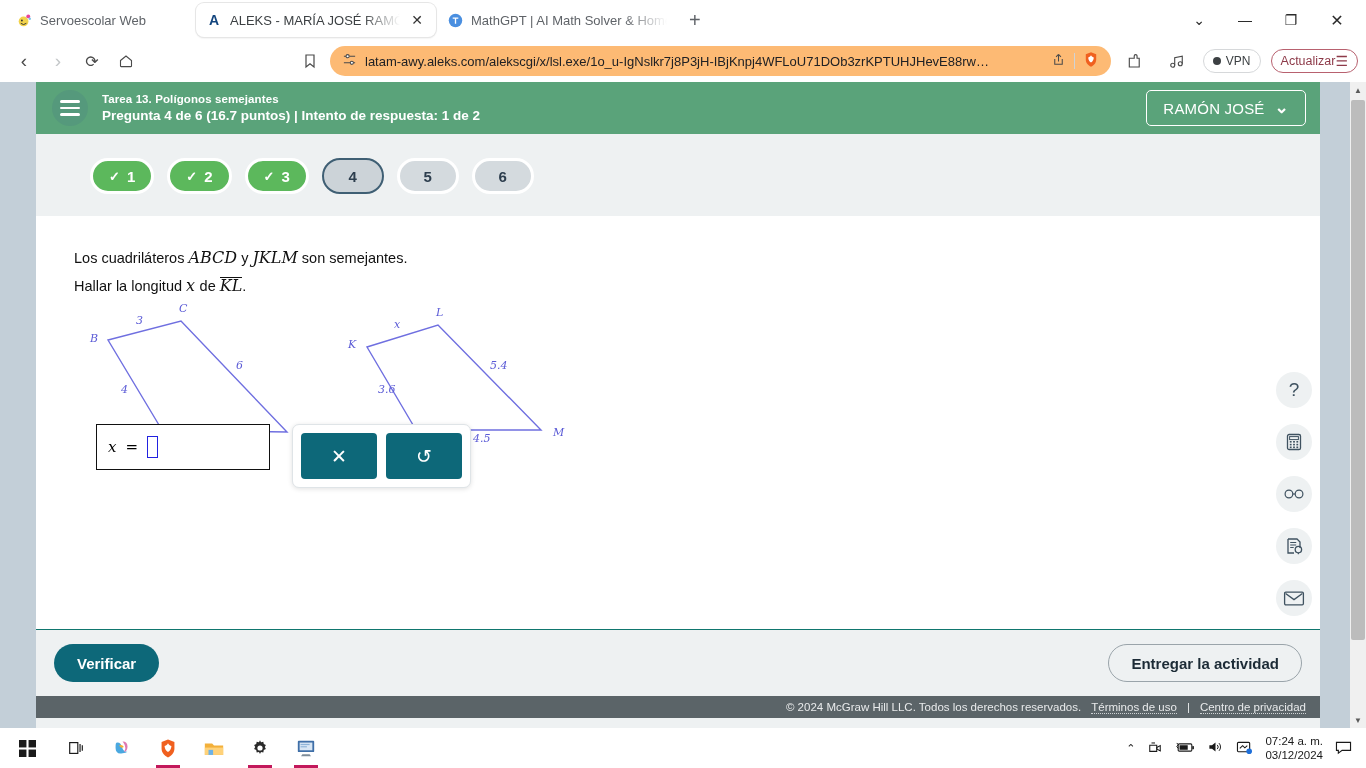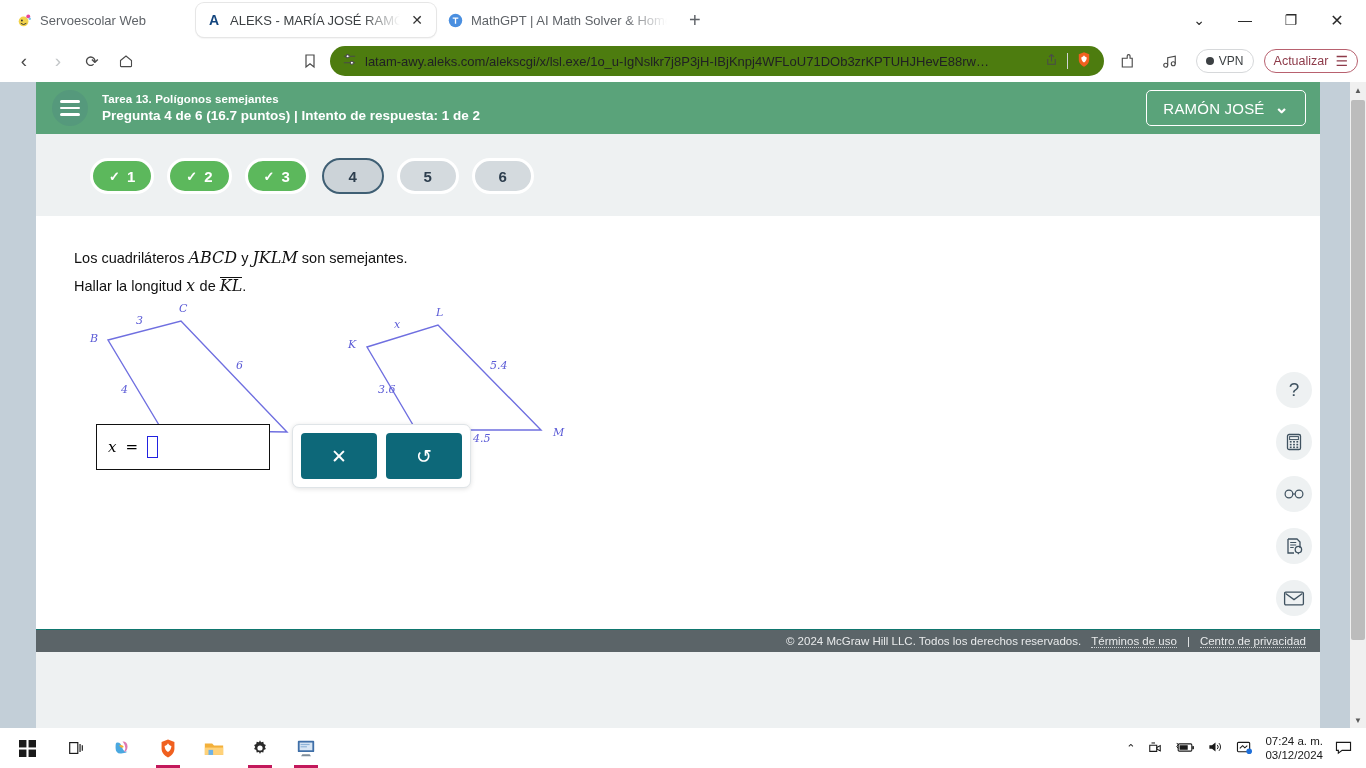--- a/index.html
+++ b/index.html
@@ -35,33 +35,33 @@
   .favicon { width: 16px; height: 16px; flex: 0 0 16px; display:flex; align-items:center; justify-content:center; }
   .newtab { font-size: 20px; color: #5f6368; padding: 0 12px; line-height: 1; }
   .winctrls { margin-left: auto; display: flex; align-items: center; gap: 0; }
   .winctrl { width: 46px; height: 34px; display:flex; align-items:center; justify-content:center; color:#2b2b2b; font-size:14px; }
 
   .navbar { height: 42px; display: flex; align-items: center; gap: 2px; padding: 0 8px; background: #ffffff; }
   .navbtn { width: 32px; height: 30px; display:flex; align-items:center; justify-content:center; color:#4a4a4a; }
   .navbtn.disabled { color: #c4c7c9; }
   .omnibox {
     flex: 1; height: 30px; margin: 0 6px 0 2px;
-    background: #4d7c0f; border-radius: 16px;
+    background: #fdba74; border-radius: 16px;
     display: flex; align-items: center; gap: 8px; padding: 0 12px;
     font-size: 13px; color: #202124;
   }
   .url { flex: 1; white-space: nowrap; overflow: hidden; text-overflow: clip; }
   .om-right { display: flex; align-items: center; gap: 10px; }
   .vpill {
     display:flex; align-items:center; gap:5px; height:24px; padding:0 9px;
     border:1px solid #d6d8da; border-radius:12px; font-size:12px; color:#3c4043;
   }
   .vdot { width:8px; height:8px; border-radius:50%; background:#3c4043; }
   .upd-pill {
-    display:flex; align-items:center; gap:7px; height:24px; padding:0 9px;
+    display:flex; align-items:center; height:24px; padding:0 9px;
     border:1px solid #b8616f; border-radius:13px; font-size:12.5px; color:#8d3a49;
   }
   .bm-icon { color:#4a4a4a; }
 
   
   .viewport {
     position: relative; width: 1366px; height: 646px;
     background: #c3cfd8; overflow: hidden;
   }
   .page {
@@ -447,20 +447,24 @@
         </div>
         <div class="railbtn">
           <svg width="22" height="17" viewBox="0 0 22 17">
               <rect x="1.6" y="2.2" width="18.8" height="12.6" rx="1.2" fill="none" stroke="#3f5260" stroke-width="1.3"></rect>
               <path d="M2.6 3.4L11 9.6l8.4-6.2" fill="none" stroke="#3f5260" stroke-width="1.3"></path>
             </svg>
         </div>
       </div>
     </div>
 
+    <div class="footer-actions">
+      <div class="btn-verify">Verificar</div>
+      <div class="btn-submit">Entregar la actividad</div>
+    </div>
     <div class="legal">
       <span>© 2024 McGraw Hill LLC. Todos los derechos reservados.</span>
       <a href="#">Términos de uso</a>
       <span style="border:none;">|</span>
       <a href="#">Centro de privacidad</a>
     </div>
   </div>
 
   <div class="scrollbar">
     <div class="sb-arrow">▲</div>

